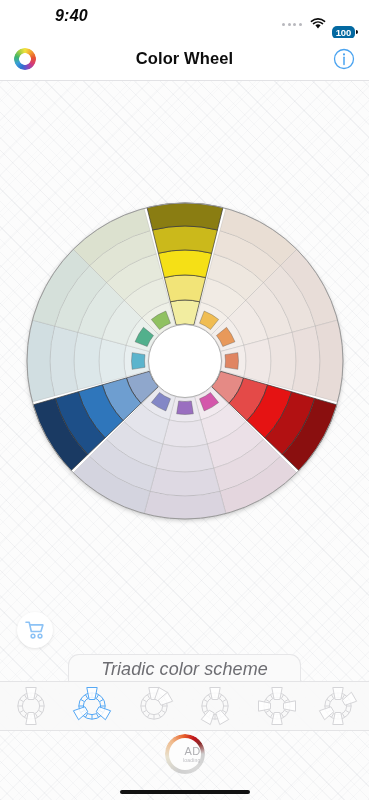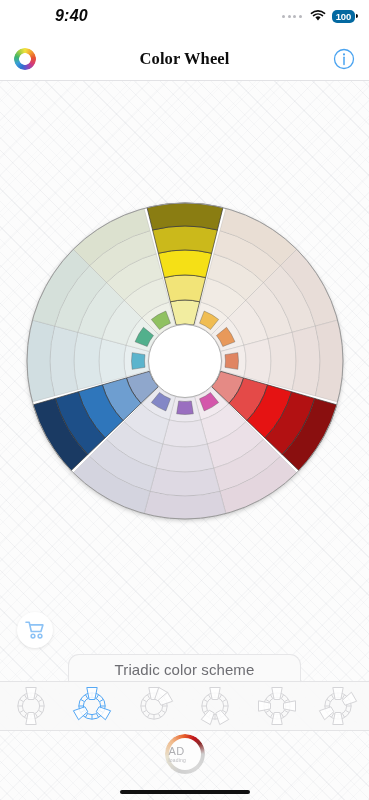--- a/index.html
+++ b/index.html
@@ -74,39 +74,39 @@
   .sb-battery {
     position: relative;
     background: #0369a1;
     color: #fff;
     border-radius: 5px;
     font-size: 9.5px;
     font-weight: bold;
     padding: 1.5px 4px 1.5px 4px;
     line-height: 1;
     letter-spacing: -.2px;
+    margin-top: 16px;
   }
   .sb-battery:after {
     content: "";
     position: absolute;
     right: -3px; top: 4px;
     width: 2px; height: 4px;
     background: #0c0c0c;
     border-radius: 0 2px 2px 0;
   }
 
   
   .navbar {
     position: absolute;
     top: 38px; left: 0; right: 0;
     height: 42px;
     background: #ffffff;
     border-bottom: .5px solid #e2e2e5;
     z-index: 40;
-    font-family: Liberation Serif, serif;
   }
   .nav-title {
     position: absolute;
     left: 0; right: 0; top: 11px;
     text-align: center;
     font-size: 16.5px;
     font-weight: bold;
     color: #0d0d0d;
     letter-spacing: .1px;
   }
@@ -168,23 +168,24 @@
     background: #fafafa;
     border: .5px solid #e6e6e8;
     border-bottom: none;
     border-radius: 11px 11px 0 0;
     display: flex;
     align-items: center;
     justify-content: center;
     z-index: 18;
   }
   .scheme-tab span {
-    font-size: 15px;
+    font-size: 18px;
     color: #6d6d72;
     letter-spacing: .1px;
+    font-style: italic;
   }
 
   
   .tabbar {
     position: absolute;
     left: 0; right: 0;
     top: 681px;
     height: 48px;
     background: rgba(248,248,249,.92);
     border-top: .5px solid #e4e4e6;
@@ -223,21 +224,21 @@
             mask: radial-gradient(circle, transparent 0 14px, #000 14.8px);
     box-shadow: 0 1px 3px rgba(0,0,0,.18);
   }
   .ad-inner {
     position: absolute;
     inset: 4px;
     border-radius: 50%;
     background: #fdfdfd;
     display: flex;
     flex-direction: column;
-    align-items: flex-start;
+    align-items: flex-end;
     justify-content: center;
     line-height: 1;
   }
   .ad-inner .ad-t {
     font-size: 11px;
     color: #aeaeb2;
     letter-spacing: .4px;
   }
   .ad-inner .ad-s {
     font-size: 5px;

